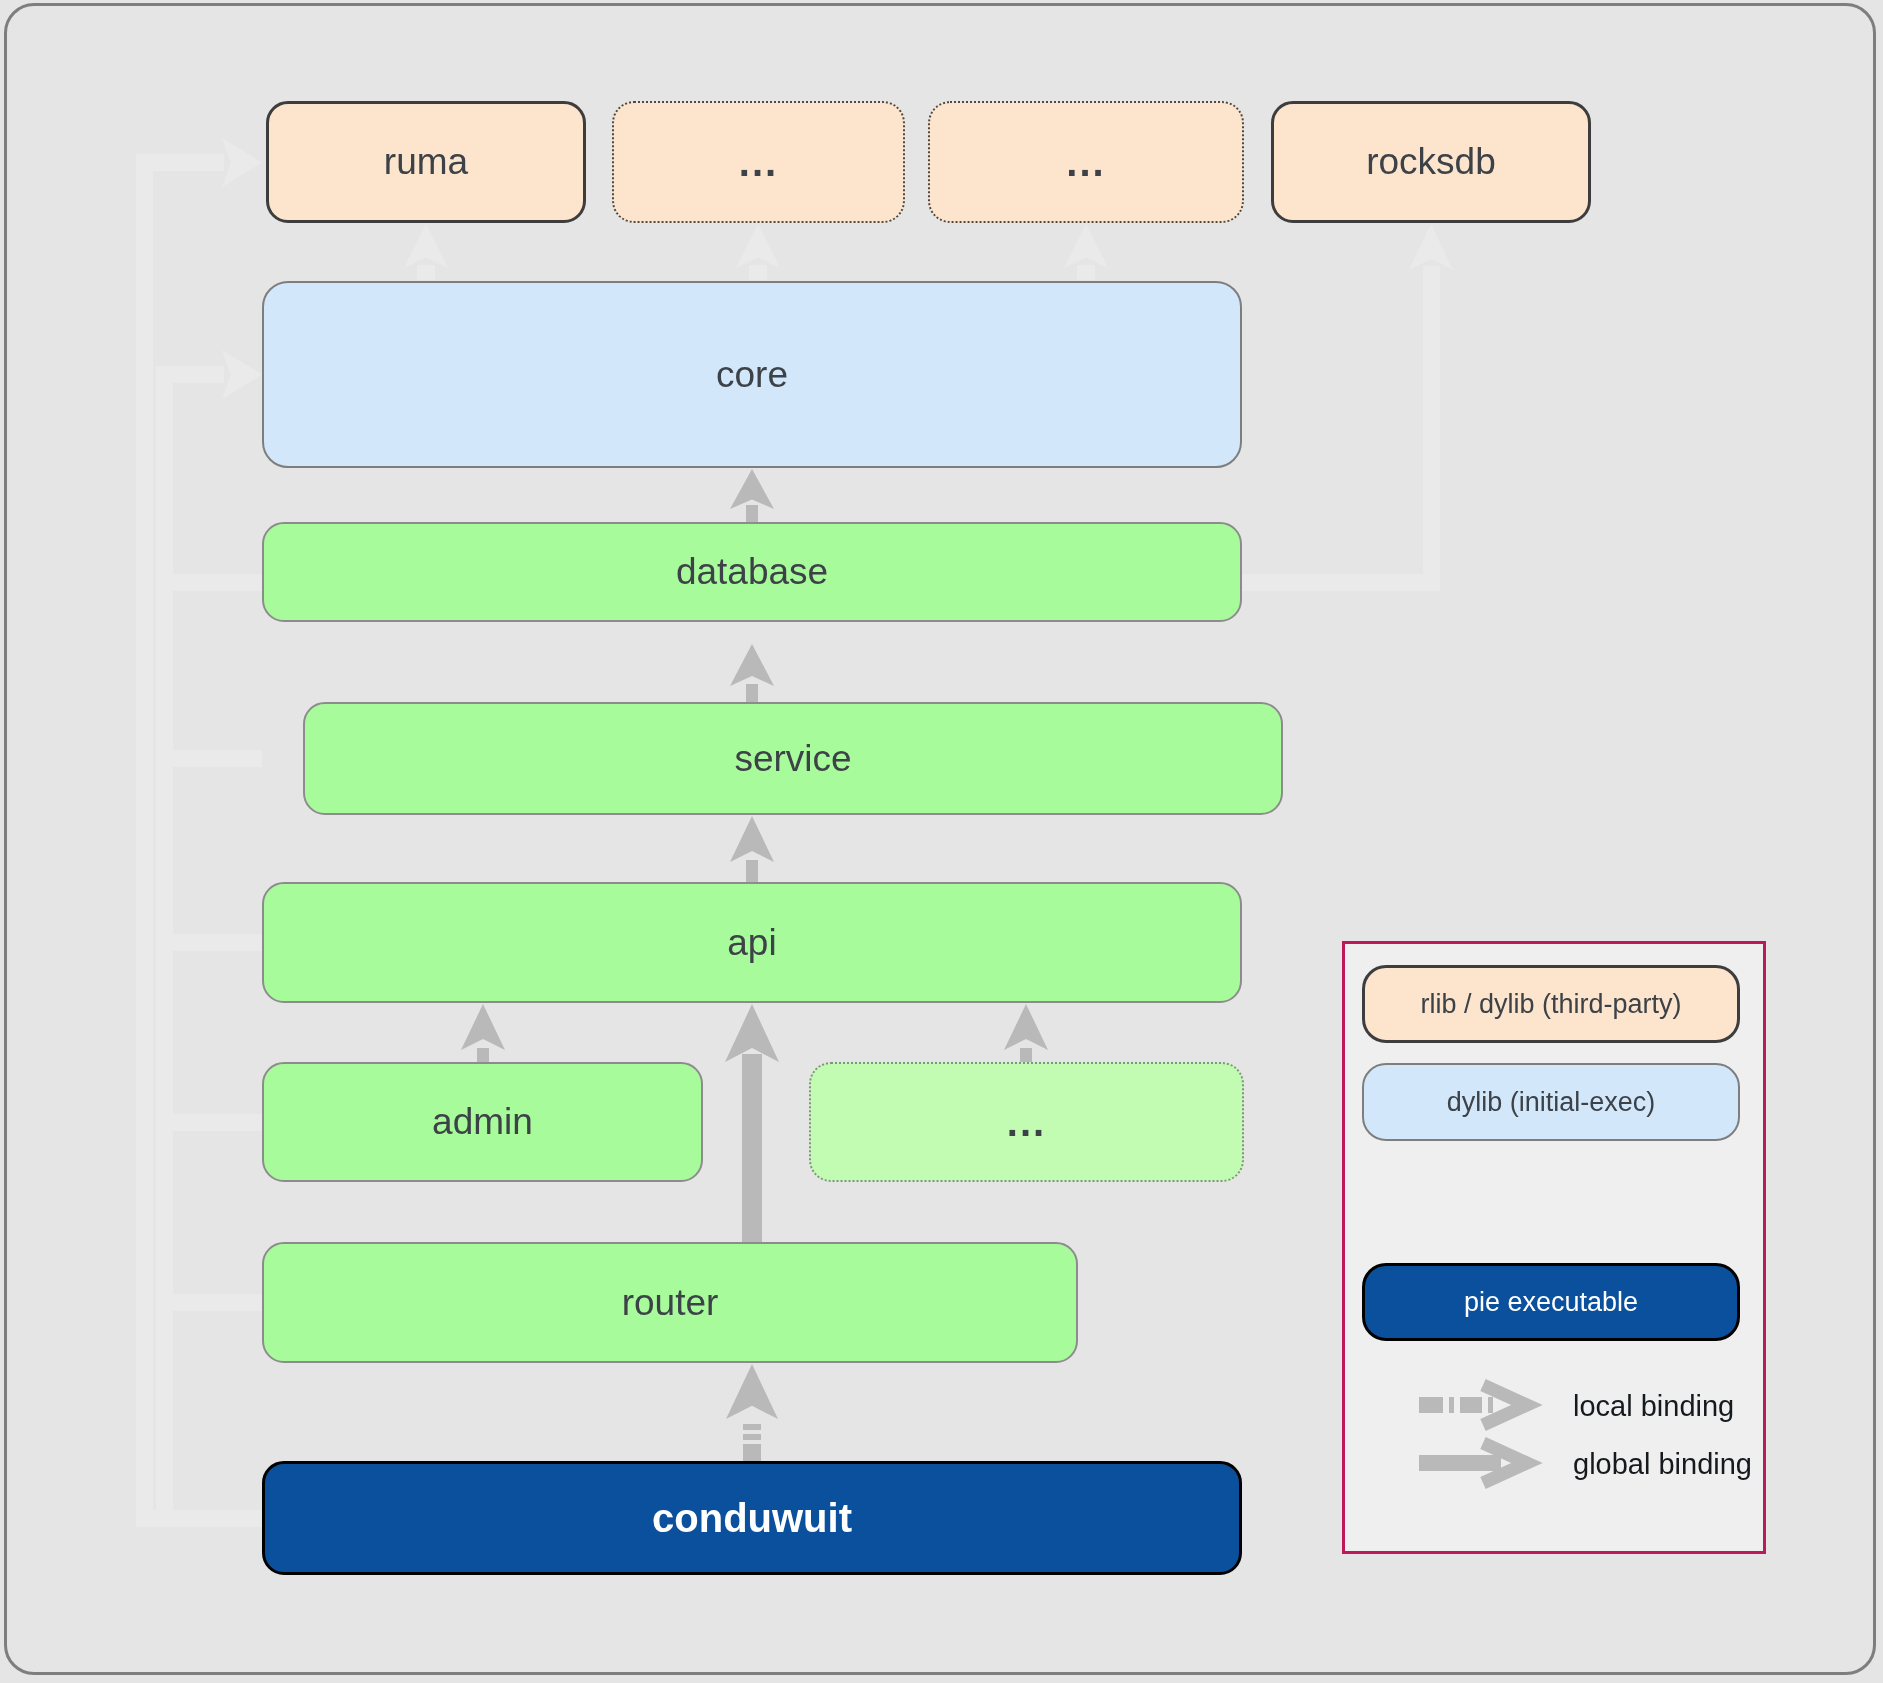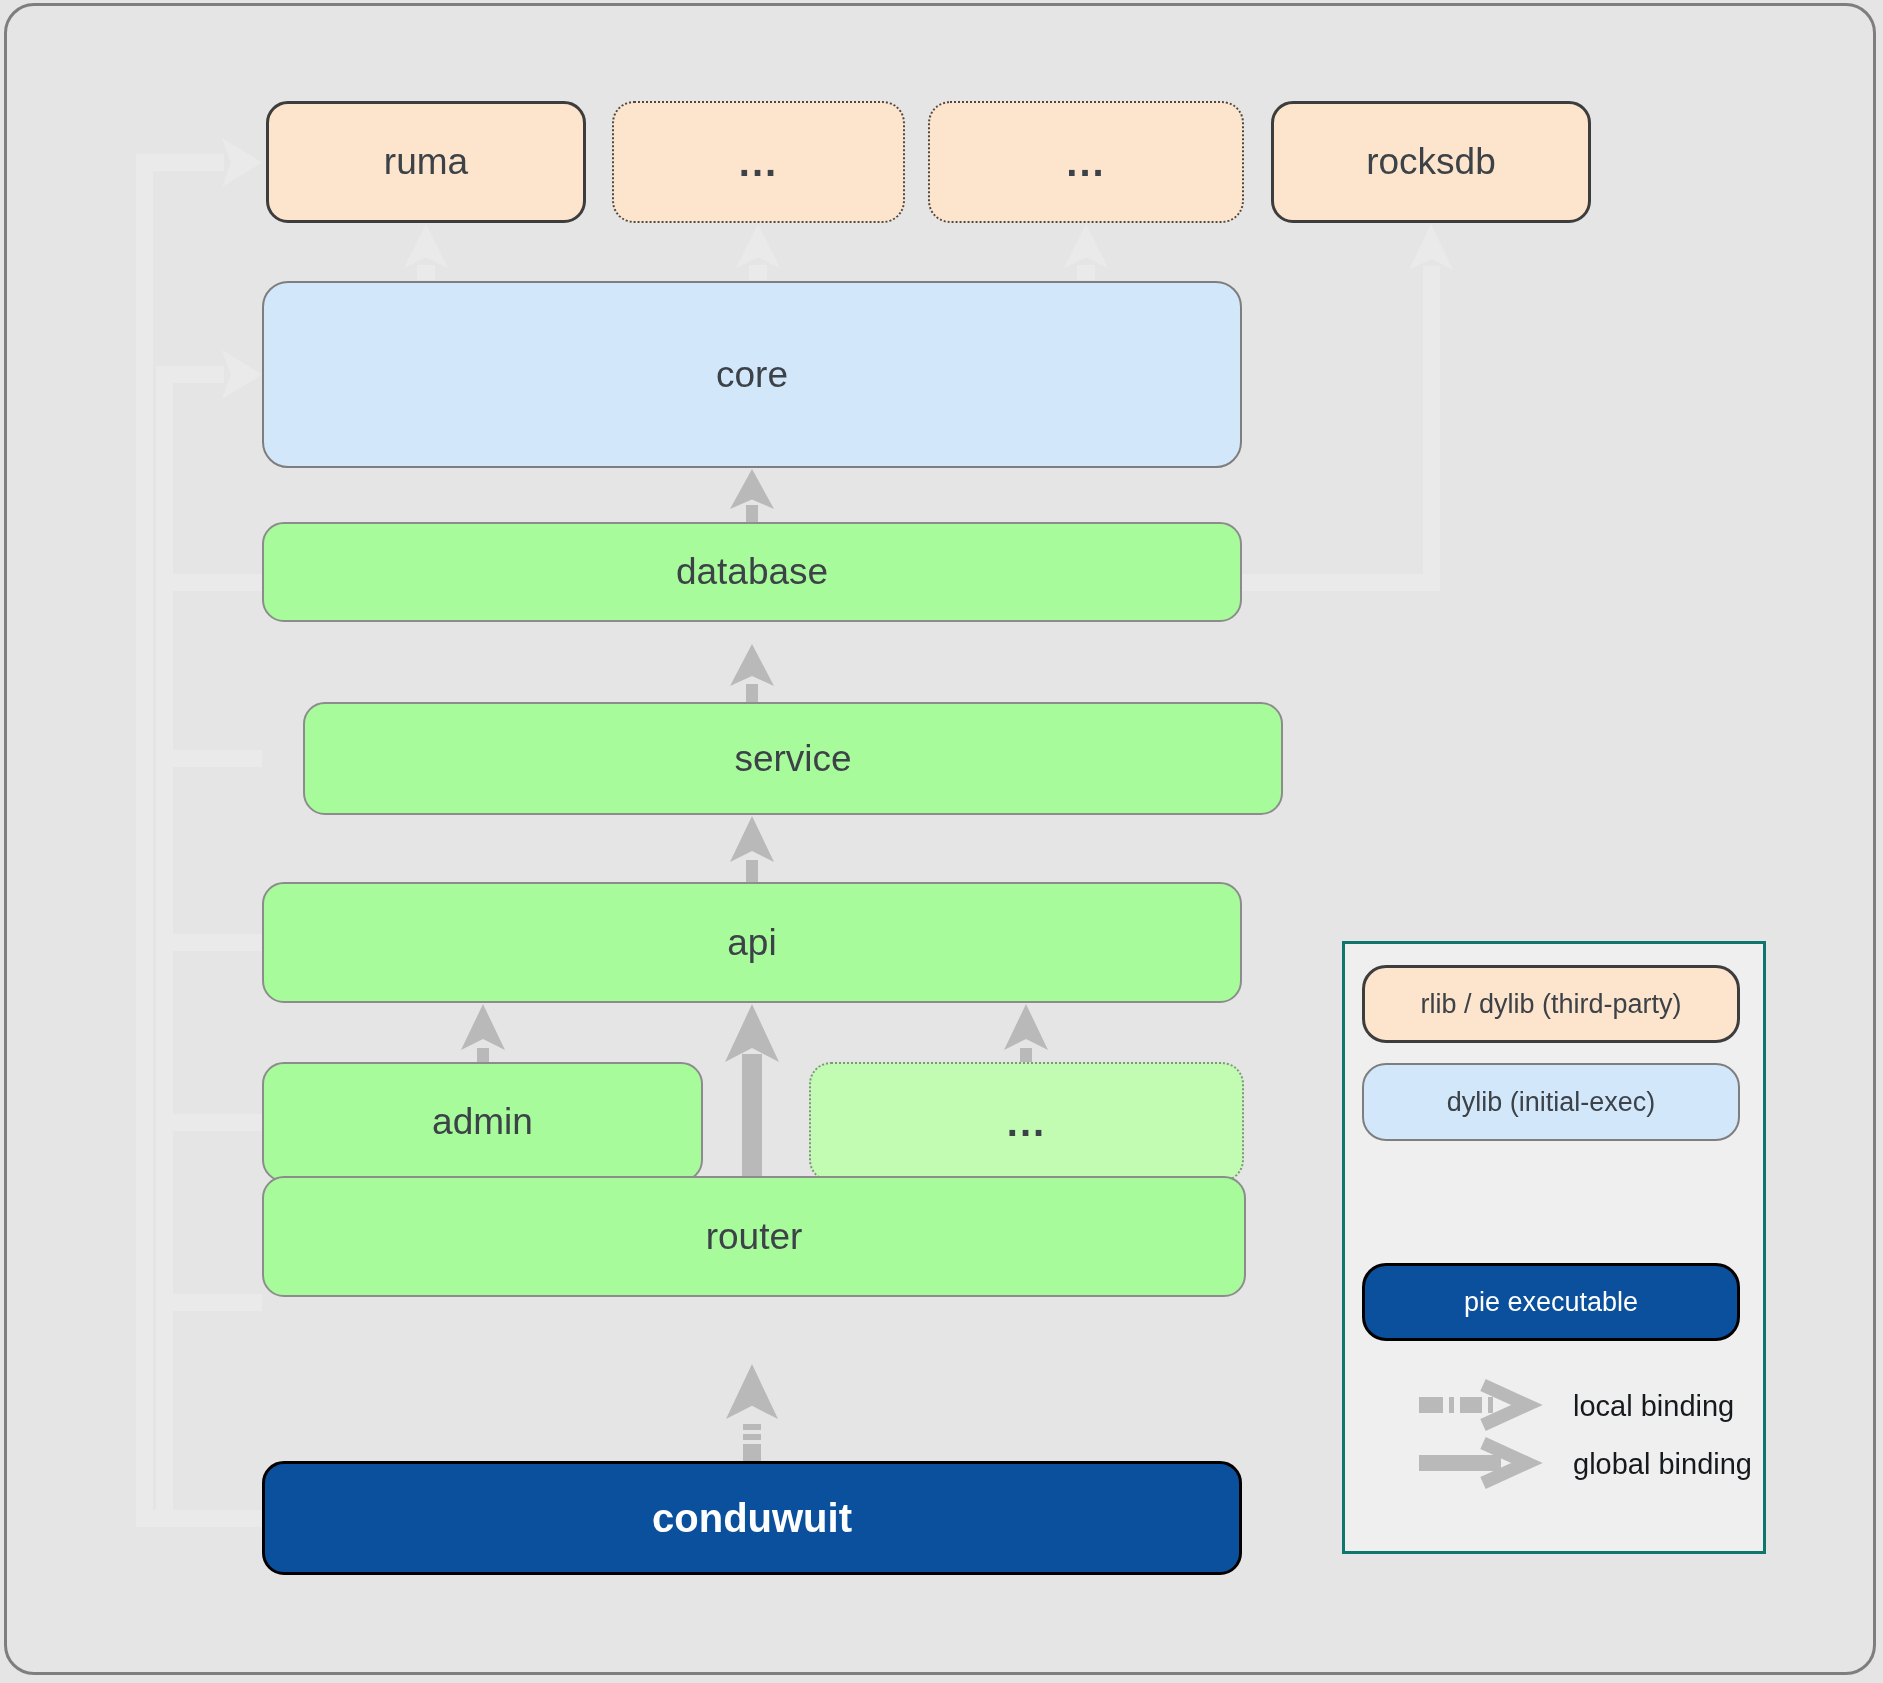--- a/index.html
+++ b/index.html
@@ -30,21 +30,21 @@
   .node .dots{font-weight:bold;font-size:40px;letter-spacing:2px;}
   
   .seg{position:absolute;}
   .gray{background:#b9b9b9;}
   .light{background:#eaeaea;}
   .head-up{clip-path:polygon(50% 0%,100% 100%,50% 76%,0% 100%);}
   .head-right{clip-path:polygon(0% 0%,100% 50%,0% 100%,22% 50%);}
   
   .legend{
     position:absolute;left:1342px;top:941px;width:424px;height:613px;
-    background:#efefef;border:3px solid #0f766e;box-sizing:border-box;
+    background:#efefef;border:3px solid #be185d;box-sizing:border-box;
   }
   .legend .item{
     position:absolute;left:17px;width:378px;height:78px;
     box-sizing:border-box;border-radius:24px;
     display:flex;align-items:center;justify-content:center;
     font-size:27px;color:#3c4247;
   }
   .legend .item.i0{background:#fce4cd;border:3px solid #3d3d3d;}
   .legend .item.i1{background:#d3e7fb;border:2px solid #7e7e7e;}
   .legend .item.i2{background:#a8fb9b;border:2px solid #8c8c8c;}
@@ -139,21 +139,21 @@
     <span>api</span>
   </div>
 
   <div class="node green" style="left:262px;top:1062px;width:441px;height:120px;">
     <span>admin</span>
   </div>
   <div class="node green-light" style="left:809px;top:1062px;width:435px;height:120px;">
     <span class="dots">...</span>
   </div>
 
-  <div class="node green" style="left:262px;top:1176px;width:984px;height:121px;">
+  <div class="node green" style="left:262px;top:1242px;width:816px;height:121px;">
     <span>router</span>
   </div>
 
   <div class="node navy" style="left:262px;top:1461px;width:980px;height:114px;font-size:40px;font-weight:bold;">
     <span>conduwuit</span>
   </div>
 
   <div class="legend">
     <div class="item i0" style="top:21px;">
       <span>rlib / dylib (third-party)</span>

